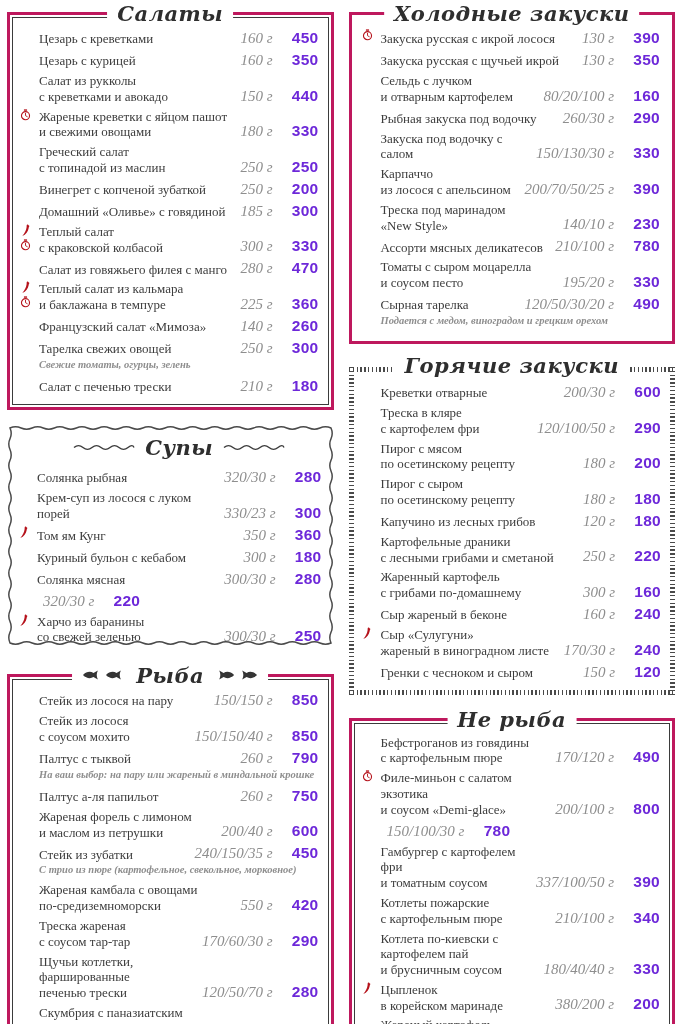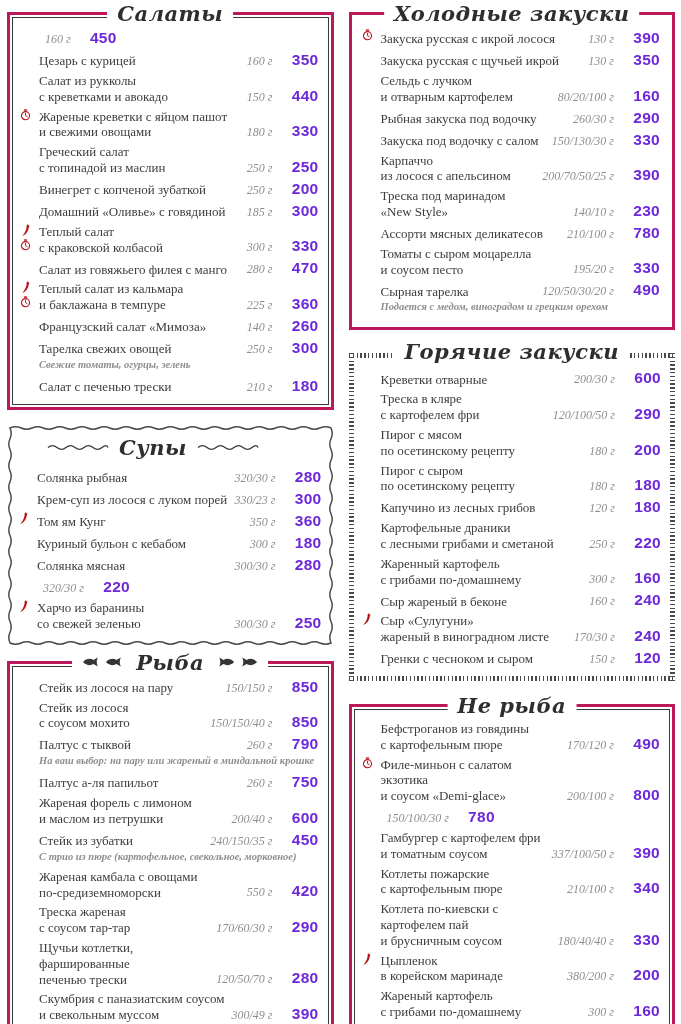--- a/index.html
+++ b/index.html
@@ -19,52 +19,53 @@
   .stitch-h { position:absolute; left:0; right:0; height:5px;
       background:repeating-linear-gradient(to right,#4a4a4a 0 1.4px,transparent 1.4px 3.8px); }
   .stitch-top{top:0} .stitch-bottom{bottom:0}
   .stitch-v { position:absolute; top:0; bottom:0; width:5px;
       background:repeating-linear-gradient(to bottom,#4a4a4a 0 1.4px,transparent 1.4px 3.8px); }
   .stitch-left{left:0} .stitch-right{right:0}
 
   .box-title { position:absolute; top:0; left:50%; transform:translate(-50%,-58%);
       background:#fff; padding:0 10px; display:flex; align-items:center; gap:10px;
       white-space:nowrap; z-index:3; }
-  .box-title.inflow { position:static; transform:none; margin:-2px 0 8px; }
+  .box-title.inflow { position:static; transform:none; justify-content:center; margin:-2px 0 8px; }
   .title-text { font-family:"DejaVu Serif",serif; font-style:italic; font-weight:bold;
       font-size:21px; color:#2e2e2e; letter-spacing:.5px; }
   .decor { display:flex; align-items:center; gap:2px; }
   .decor.flip { transform:scaleX(-1); }
 
   .items { position:relative; z-index:2; }
   .item { display:flex; align-items:flex-end; margin-bottom:4px; position:relative; }
   .item-icons { position:absolute; left:-21px; top:0; width:15px; display:flex;
       flex-direction:column; align-items:center; gap:2px; }
   .item-icons .icon { display:flex; }
   .item-name { flex:1; font-size:13px; line-height:15.8px; }
   .item-wp { display:flex; align-items:baseline; padding-left:6px; }
-  .weight { font-style:italic; color:#8e8e8e; font-size:12px; white-space:nowrap; }
+  .weight { font-style:italic; color:#8e8e8e; font-size:15px; white-space:nowrap; }
   .price { font-family:"Liberation Sans","DejaVu Sans",sans-serif; font-weight:bold;
       font-size:15.5px; color:#6d28d9; min-width:36px; text-align:right; margin-left:10px;
       white-space:nowrap; letter-spacing:.3px; }
   .item-note { font-style:italic; color:#8e8e8e; font-size:10.5px; line-height:12px;
       margin:-2px 0 6px;font-weight:bold; }
 </style>
 </head>
 <body>
 
 <main class="page">
   <div class="column col-1">
       <section class="box box-double">
         <div class="inner-frame"></div>
         <div class="box-title">
           <span class="title-text">Салаты</span>
         </div>
         <div class="items">
           <div class="item">
+            <div class="item-name">Цезарь с креветками</div>
             <div class="item-wp">
               <span class="weight">160 г</span>
               <span class="price">450</span>
             </div>
           </div>
           <div class="item">
             <div class="item-name">Цезарь с курицей</div>
             <div class="item-wp">
               <span class="weight">160 г</span>
               <span class="price">350</span>

